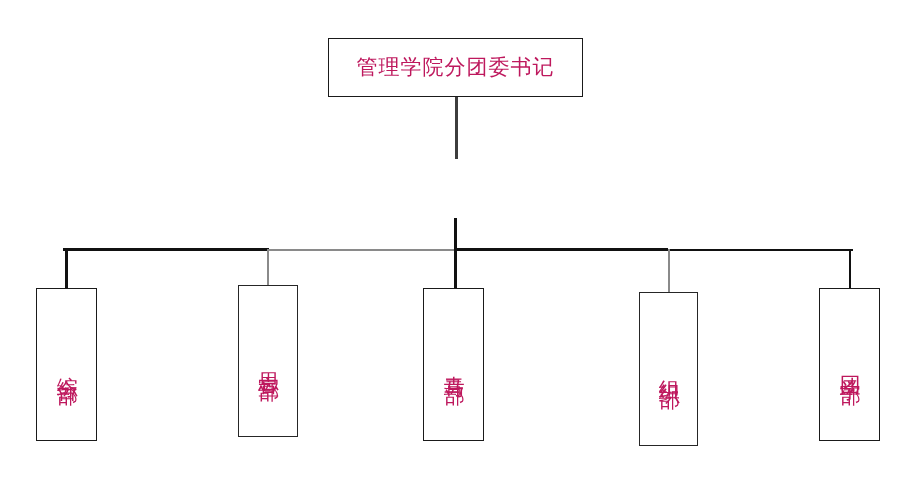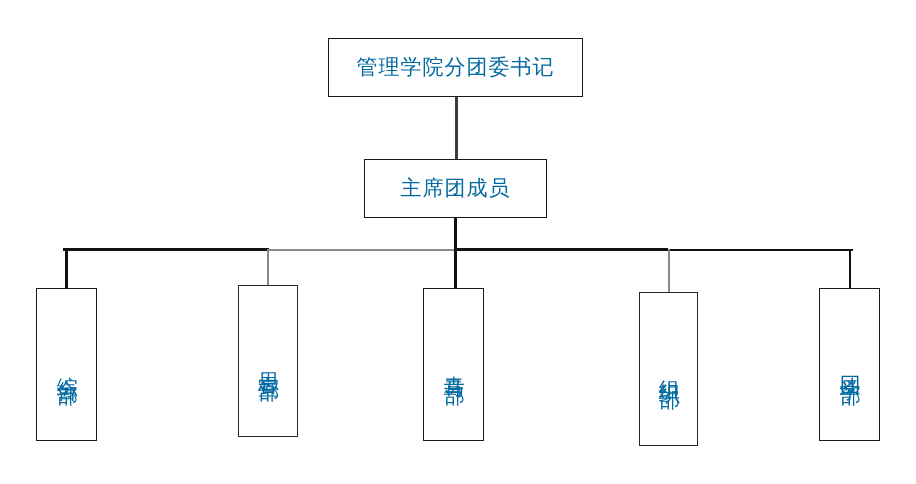--- a/index.html
+++ b/index.html
@@ -26,21 +26,21 @@
     display: flex;
     align-items: center;
     justify-content: center;
     z-index: 3;
   }
   .node.thin {
     border-width: 1.3px;
     border-color: #262626;
   }
   .node-label {
-    color: #0369a1;
+    color: #be185d;
     text-align: center;
     line-height: 1.0;
     letter-spacing: 0.5px;
     white-space: nowrap;
   }
   .node-label.horizontal {
     font-size: 21px;
     letter-spacing: 1px;
   }
   .node-label.vertical {
@@ -70,23 +70,20 @@
 <body>
 
 <div id="chart-canvas">
 
   <div class="node" id="box-root" style="left:328px; top:38px; width:255px; height:59px;">
     <span class="node-label horizontal">管理学院分团委书记</span>
   </div>
 
   <div class="edge v w-mid" style="left:455px; top:97px; height:62px; border-left-width:3px;"></div>
 
-  <div class="node" id="box-presidium" style="left:364px; top:159px; width:183px; height:59px;">
-    <span class="node-label horizontal">主席团成员</span>
-  </div>
 
   <div class="edge v w-heavy" style="left:454px; top:218px; height:33px; border-left-width:3.5px;"></div>
 
   <div class="edge h w-heavy" style="left:63px; top:248px; width:206px; border-top-width:3.2px;"></div>
   <div class="edge h w-light" style="left:267px; top:249px; width:190px; border-top-width:2.2px;"></div>
   <div class="edge h w-heavy" style="left:454px; top:248px; width:214px; border-top-width:3.2px;"></div>
   <div class="edge h w-heavy" style="left:667px; top:249px; width:186px; border-top-width:2.6px;"></div>
 
   <div class="edge v w-heavy" style="left:65px; top:248px; height:40px; border-left-width:3.2px;"></div>
 

